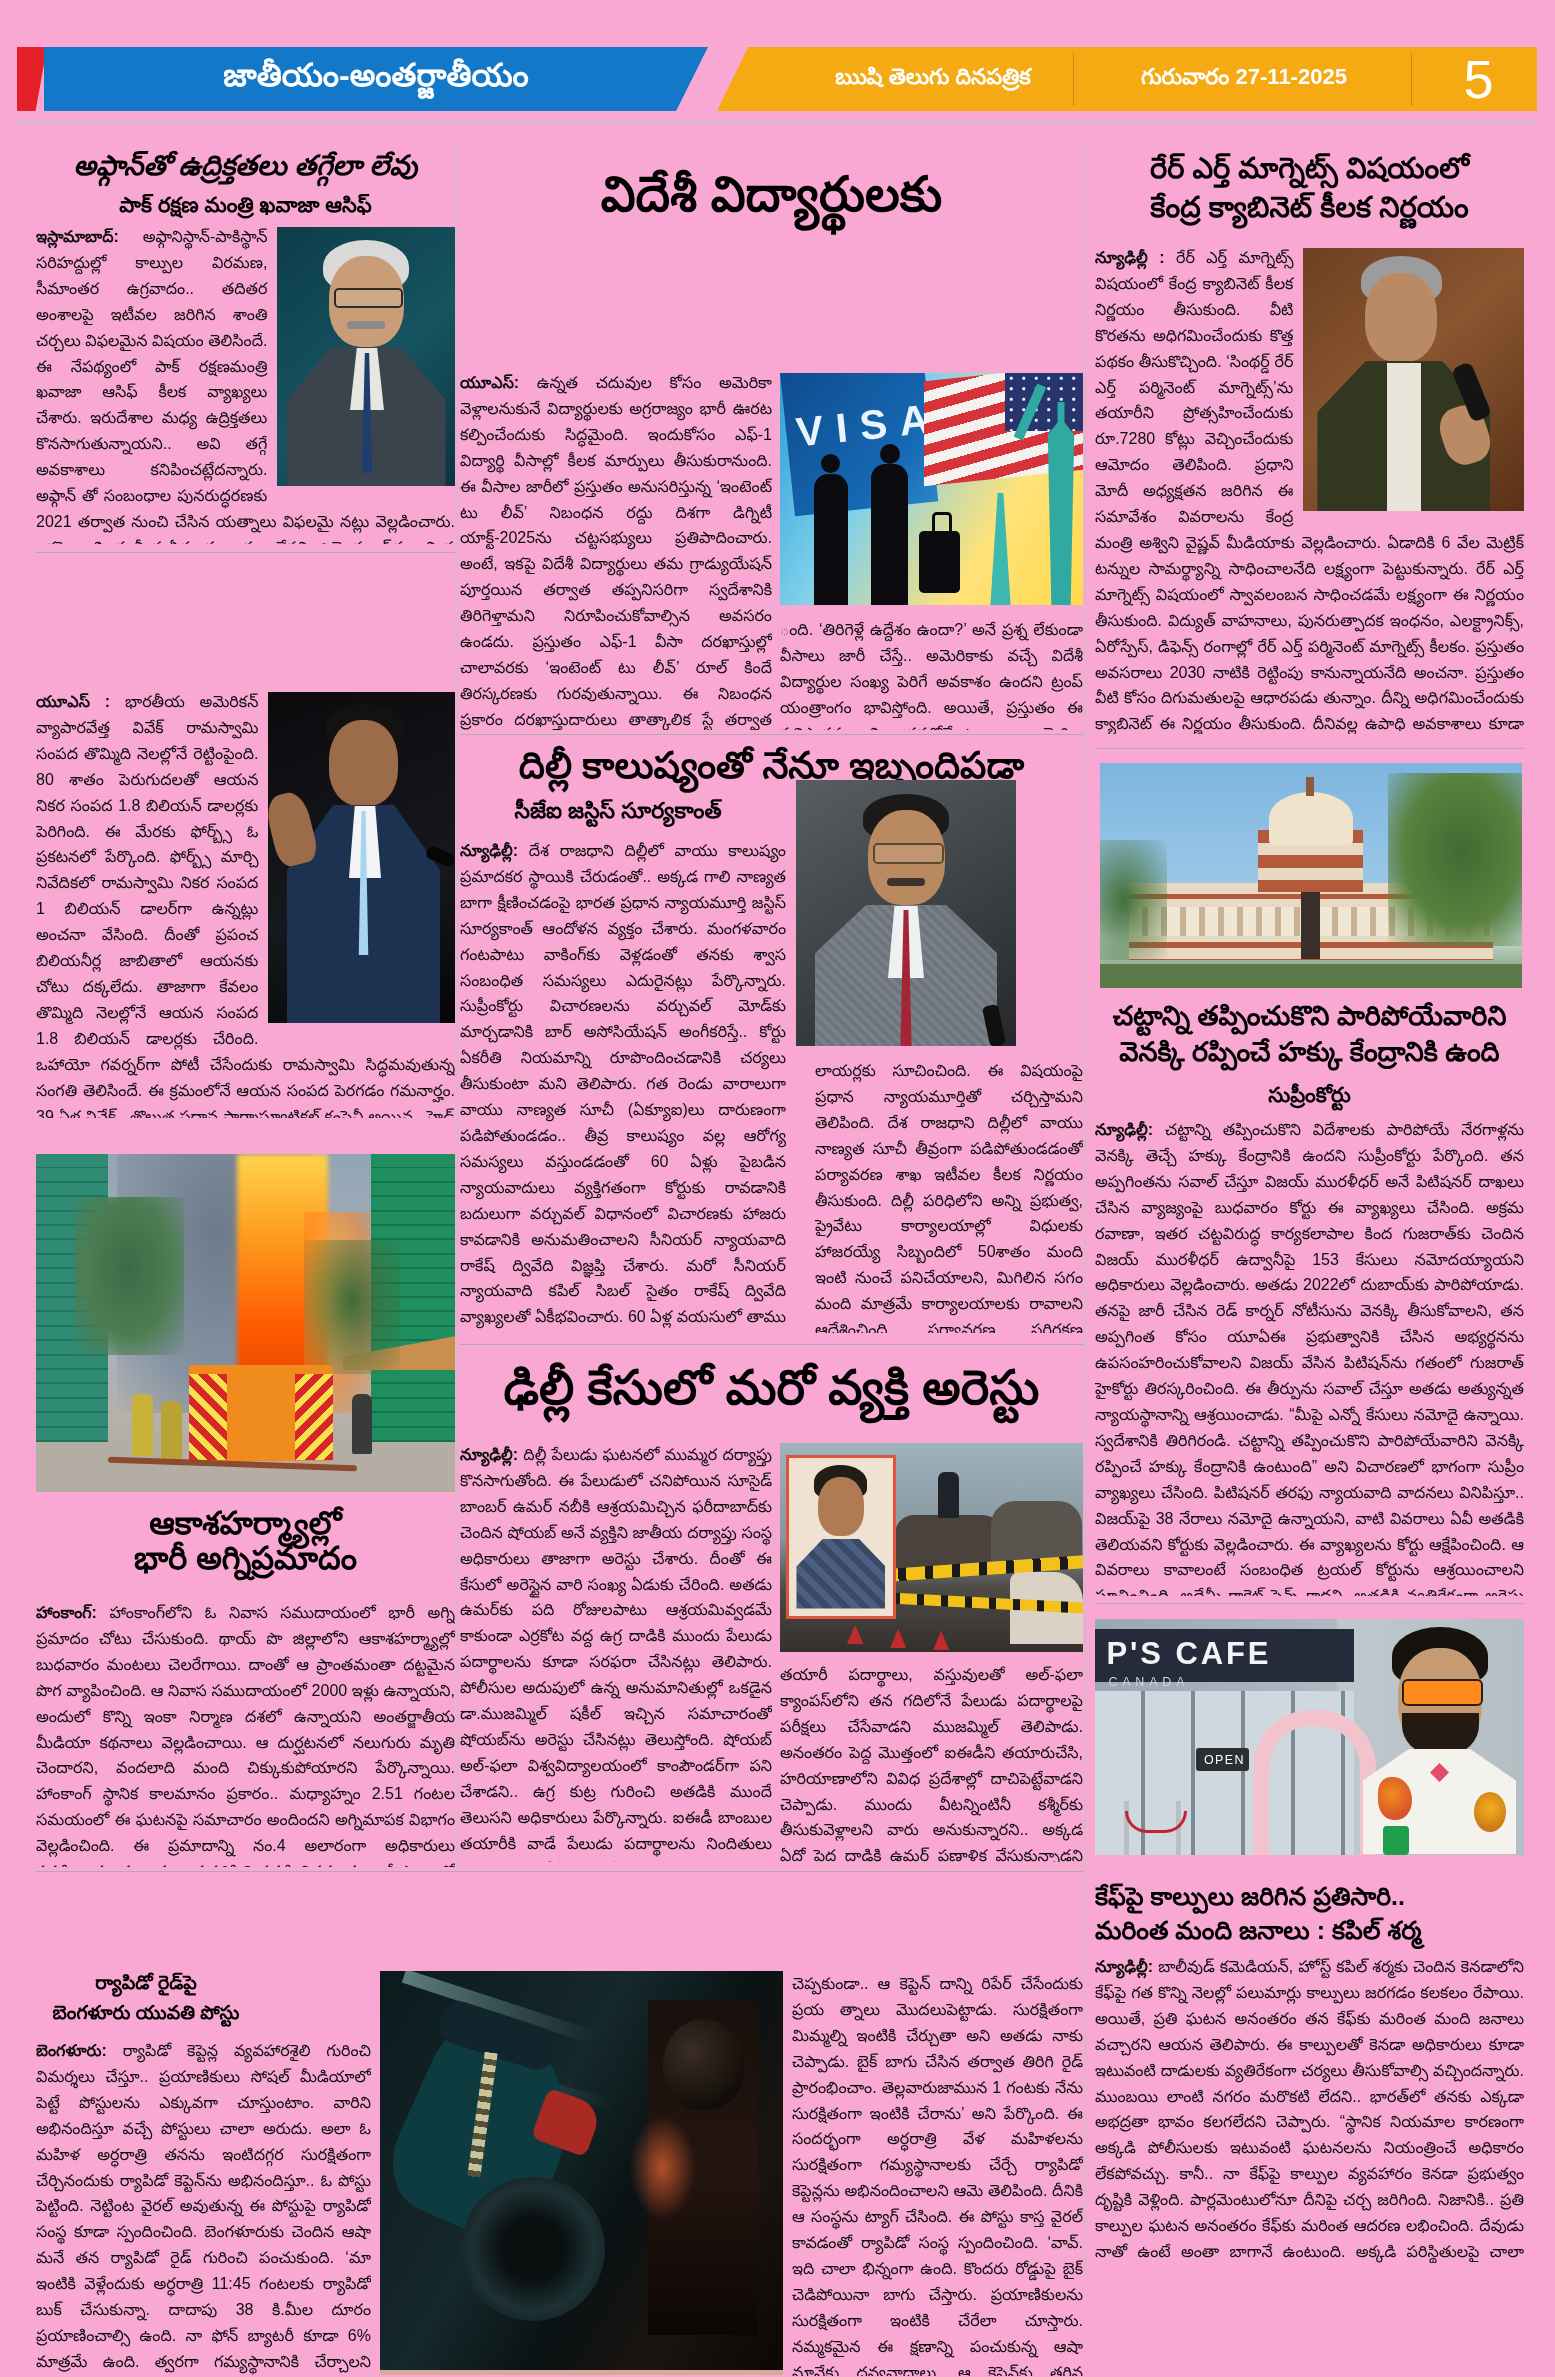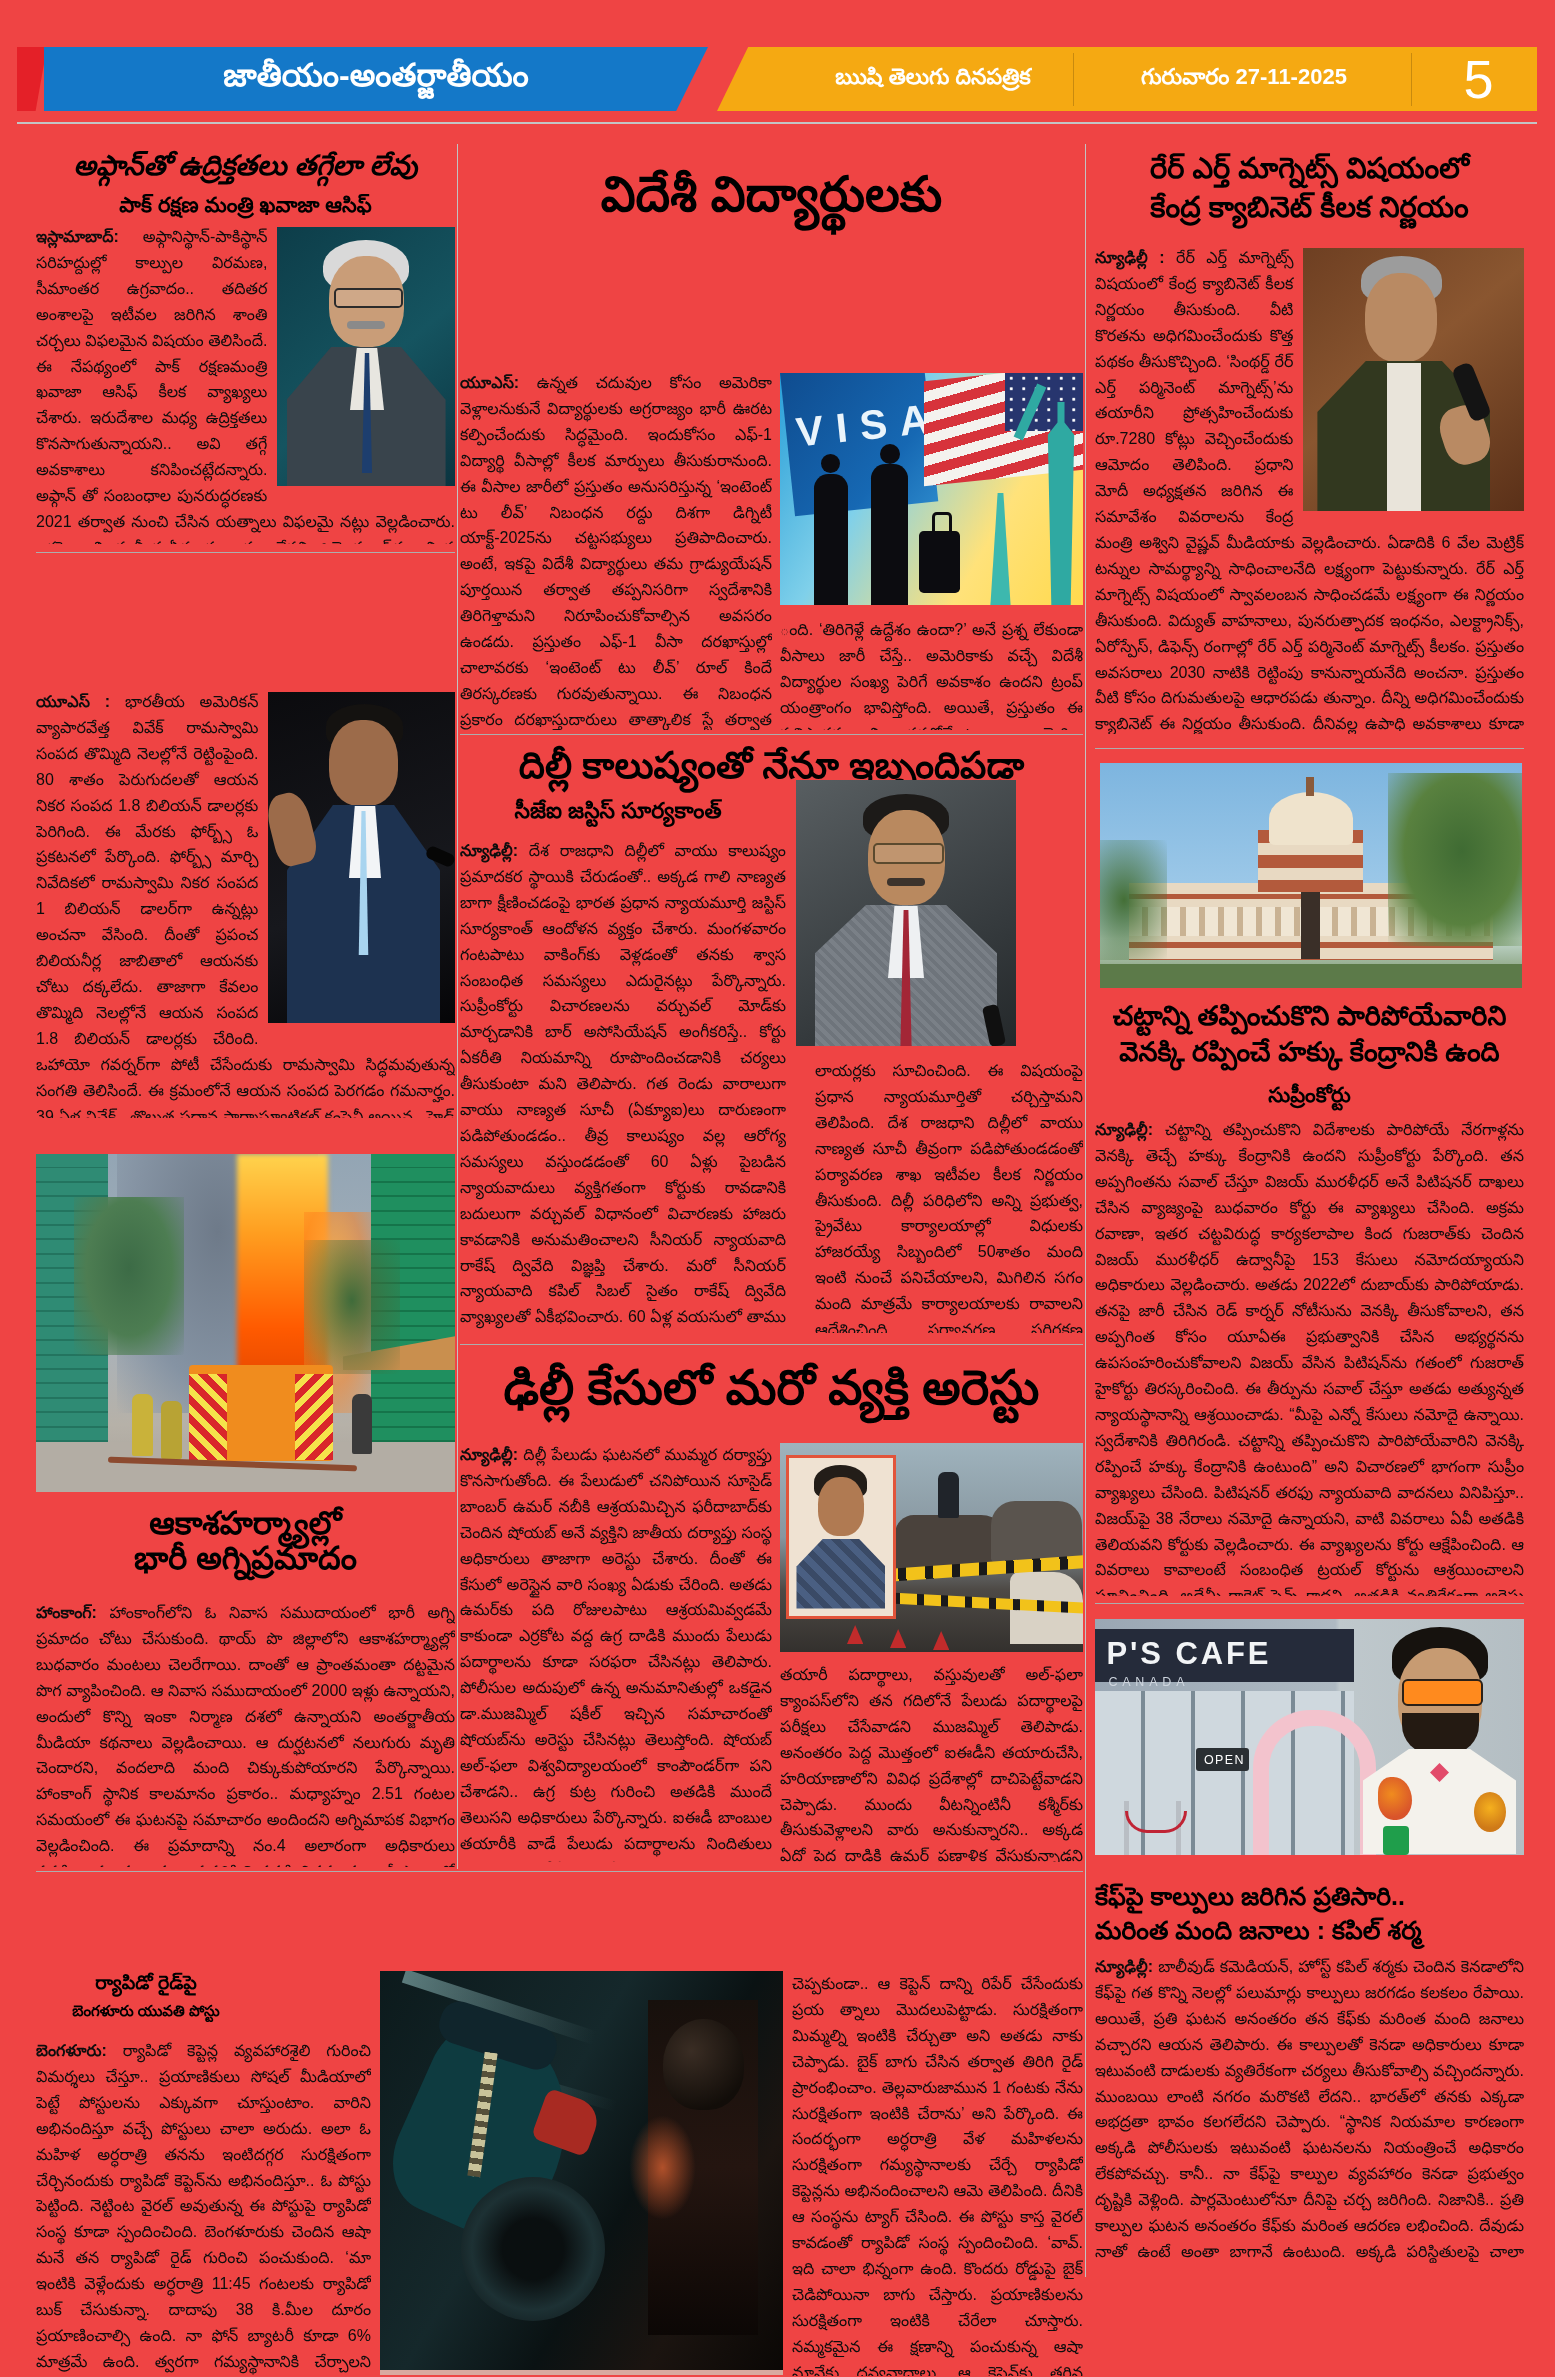--- a/index.html
+++ b/index.html
@@ -1,17 +1,17 @@
 <!DOCTYPE html>
 <html style="font-size:7.7px"><head>
 <meta charset="utf-8">
 <title>Telugu Daily – Page 5</title>
 <style>
   html,body{margin:0;padding:0;background:#ffffff;}
-  .page{position:relative;width:1555px;height:2377px;background:#ef4444;overflow:hidden;
+  .page{position:relative;width:1555px;height:2377px;background:#f9a8d4;overflow:hidden;
         font-family:"Liberation Sans", sans-serif;color:#0b0b0b;}
   .abs{position:absolute;}
   .headline{font-weight:bold;color:#000;text-align:center;line-height:1.08;letter-spacing:0px;}
   .body-text{font-size:16px;line-height:1.62;text-align:justify;color:#0d0d0d;overflow:hidden;}
   .dateline{font-weight:bold;}
   .hline{height:1.4px;background:#adadad;}
   .vline{width:1.4px;background:#c2c2c2;}
   .photo{position:absolute;overflow:hidden;}
   .photo *{position:absolute;}
 
@@ -197,21 +197,21 @@
   </div>
 
   <div class="abs body-text" style="left:780px;top:1662px;width:303px;height:200px;">
     <span>తయారీ పదార్థాలు, వస్తువులతో అల్-ఫలా క్యాంపస్‌లోని తన గదిలోనే పేలుడు పదార్థాలపై పరీక్షలు చేసేవాడని ముజమ్మిల్ తెలిపాడు. అనంతరం పెద్ద మొత్తంలో ఐఈడీని తయారుచేసి, హరియాణాలోని వివిధ ప్రదేశాల్లో దాచిపెట్టేవాడని చెప్పాడు. ముందు వీటన్నింటినీ కశ్మీర్‌కు తీసుకువెళ్లాలని వారు అనుకున్నారని.. అక్కడ ఏదో పెద్ద దాడికి ఉమర్ ప్రణాళిక వేసుకున్నాడని పేర్కొన్నాడు. అది ఫలించకపోవడంతో హరియాణాలోనే దాచినట్లు తెలిపాడు. అతడు ఇచ్చిన సమాచారంతో ఉమర్ సూట్‌కేసును స్వాధీనం చేసుకున్న పోలీసులు అందులో పేలుడు పదార్థాల తయారీలో వాడే రసాయనాలు ఉన్నట్లు గుర్తించారు.</span>
   </div>
 
   <div class="abs hline" style="left:36px;top:1871px;width:1047px;"></div>
 
 
   <div class="abs headline" style="left:38px;top:1973px;width:216px;font-size:19px;">ర్యాపిడో రైడ్‌పై</div>
-  <div class="abs headline" style="left:38px;top:2003px;width:216px;font-size:15px;">బెంగళూరు యువతి పోస్టు</div>
+  <div class="abs headline" style="left:38px;top:2003px;width:216px;font-size:19px;">బెంగళూరు యువతి పోస్టు</div>
 
   <div class="abs body-text" style="left:36px;top:2038px;width:335px;height:338px;">
     <span class="dateline">బెంగళూరు:</span>
     <span>ర్యాపిడో కెప్టెన్ల వ్యవహారశైలి గురించి విమర్శలు చేస్తూ.. ప్రయాణికులు సోషల్ మీడియాలో పెట్టే పోస్టులను ఎక్కువగా చూస్తుంటాం. వారిని అభినందిస్తూ వచ్చే పోస్టులు చాలా అరుదు. అలా ఓ మహిళ అర్ధరాత్రి తనను ఇంటిదగ్గర సురక్షితంగా చేర్చినందుకు ర్యాపిడో కెప్టెన్‌ను అభినందిస్తూ.. ఓ పోస్టు పెట్టింది. నెట్టింట వైరల్ అవుతున్న ఈ పోస్టుపై ర్యాపిడో సంస్థ కూడా స్పందించింది. బెంగళూరుకు చెందిన ఆషా మనే తన ర్యాపిడో రైడ్ గురించి పంచుకుంది. ‘మా ఇంటికి వెళ్లేందుకు అర్ధరాత్రి 11:45 గంటలకు ర్యాపిడో బుక్ చేసుకున్నా. దాదాపు 38 కి.మీల దూరం ప్రయాణించాల్సి ఉంది. నా ఫోన్ బ్యాటరీ కూడా 6% మాత్రమే ఉంది. త్వరగా గమ్యస్థానానికి చేర్చాలని ర్యాపిడో డ్రైవర్‌ను కోరాను. కొంత దూరం వెళ్లాక బైక్ చెయిన్ తెగిపోయింది. రాత్రి వేళ కావడంతో ఎక్కడా మెకానిక్ షాపులు లేకపోవడంతో ఆందోళన కలిగింది. రైడ్‌ను క్యాన్సిల్ చేయమని</span>
   </div>
 
   <div class="photo" style="left:380px;top:1971px;width:403px;height:404px;background:linear-gradient(120deg,#0c1a1c 0%,#15282b 40%,#0a1213 60%,#1b1410 78%,#0a0705 100%);">
     <div style="left:19px;top:29px;width:201px;height:14.4px;background:linear-gradient(90deg,rgba(170,220,220,0.5),rgba(170,220,220,0));transform:rotate(18deg);"></div>
     <div style="left:58px;top:105px;width:182px;height:10.5px;background:linear-gradient(90deg,rgba(140,200,200,0.35),rgba(140,200,200,0));transform:rotate(16deg);"></div>
     <div style="left:29px;top:58px;width:158px;height:201px;background:#0e3b40;border-radius:30% 60% 40% 30%;transform:rotate(24deg);"></div>

